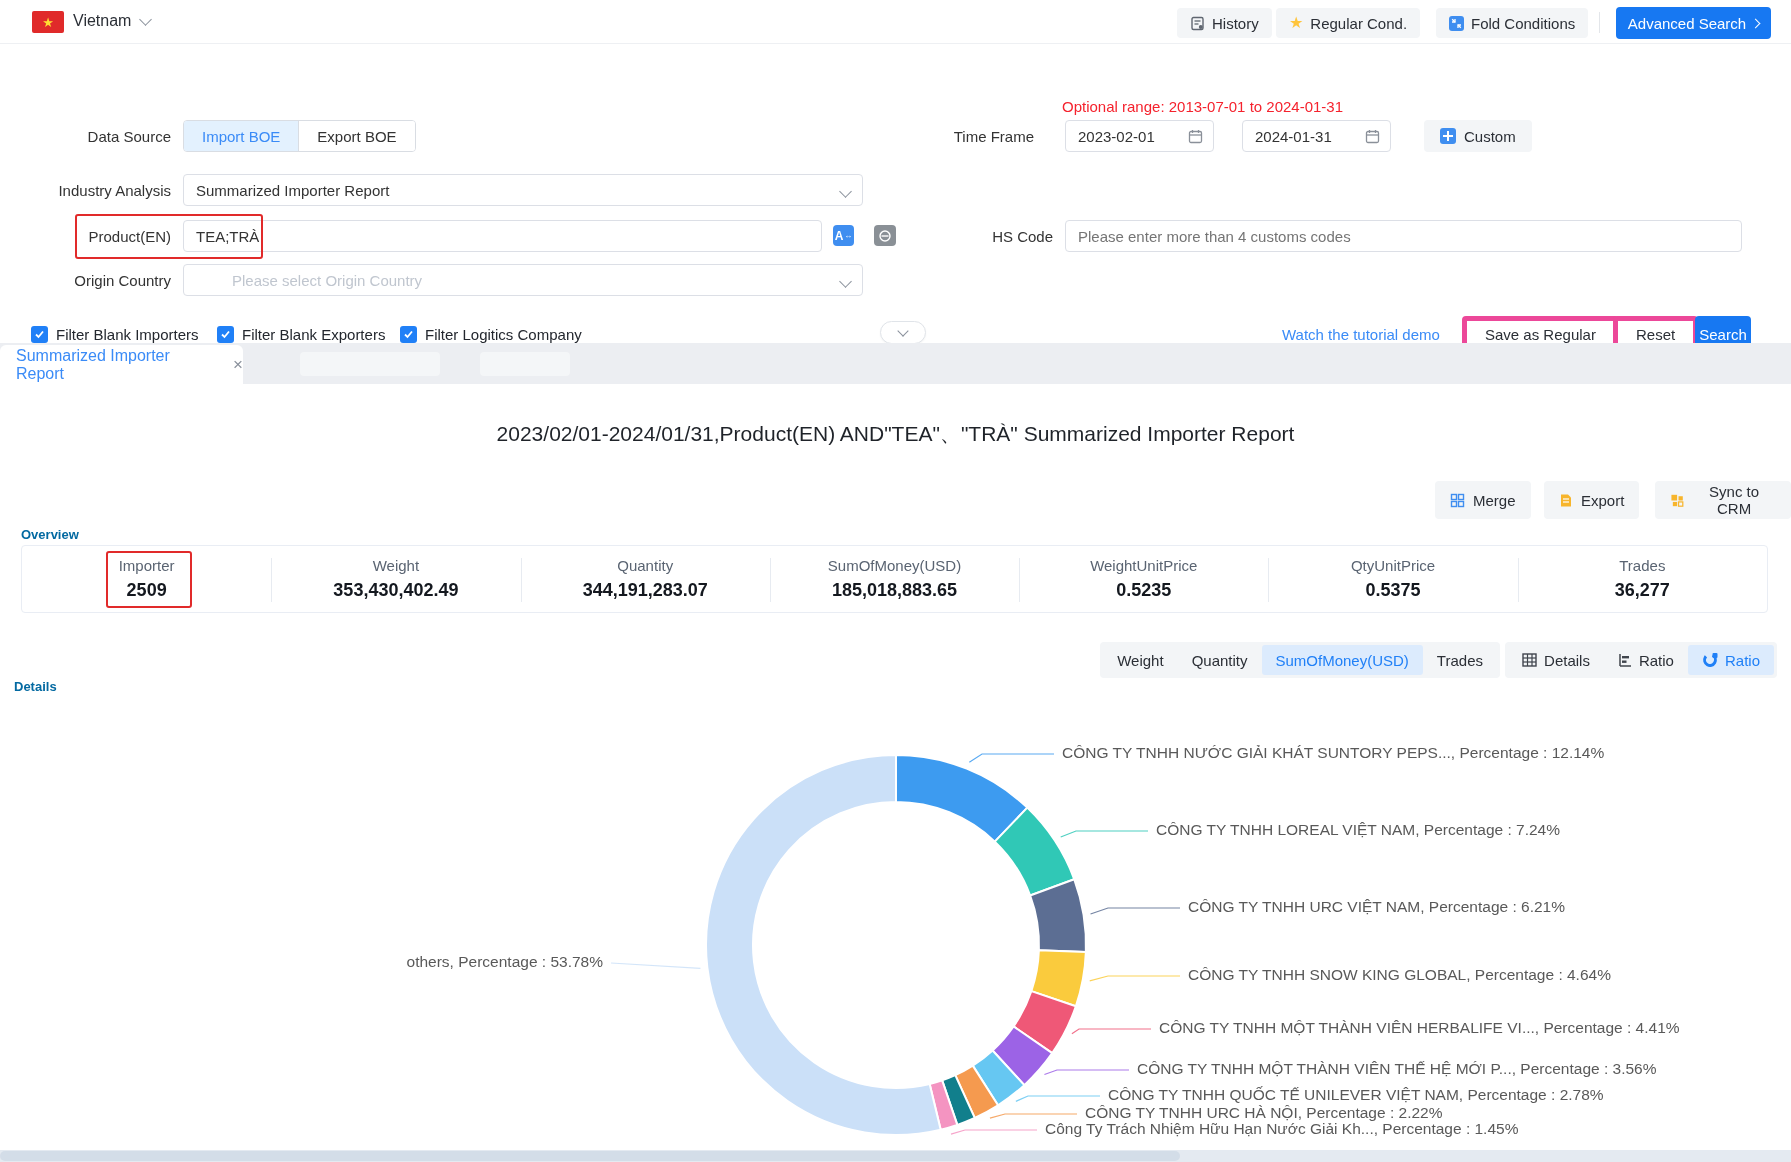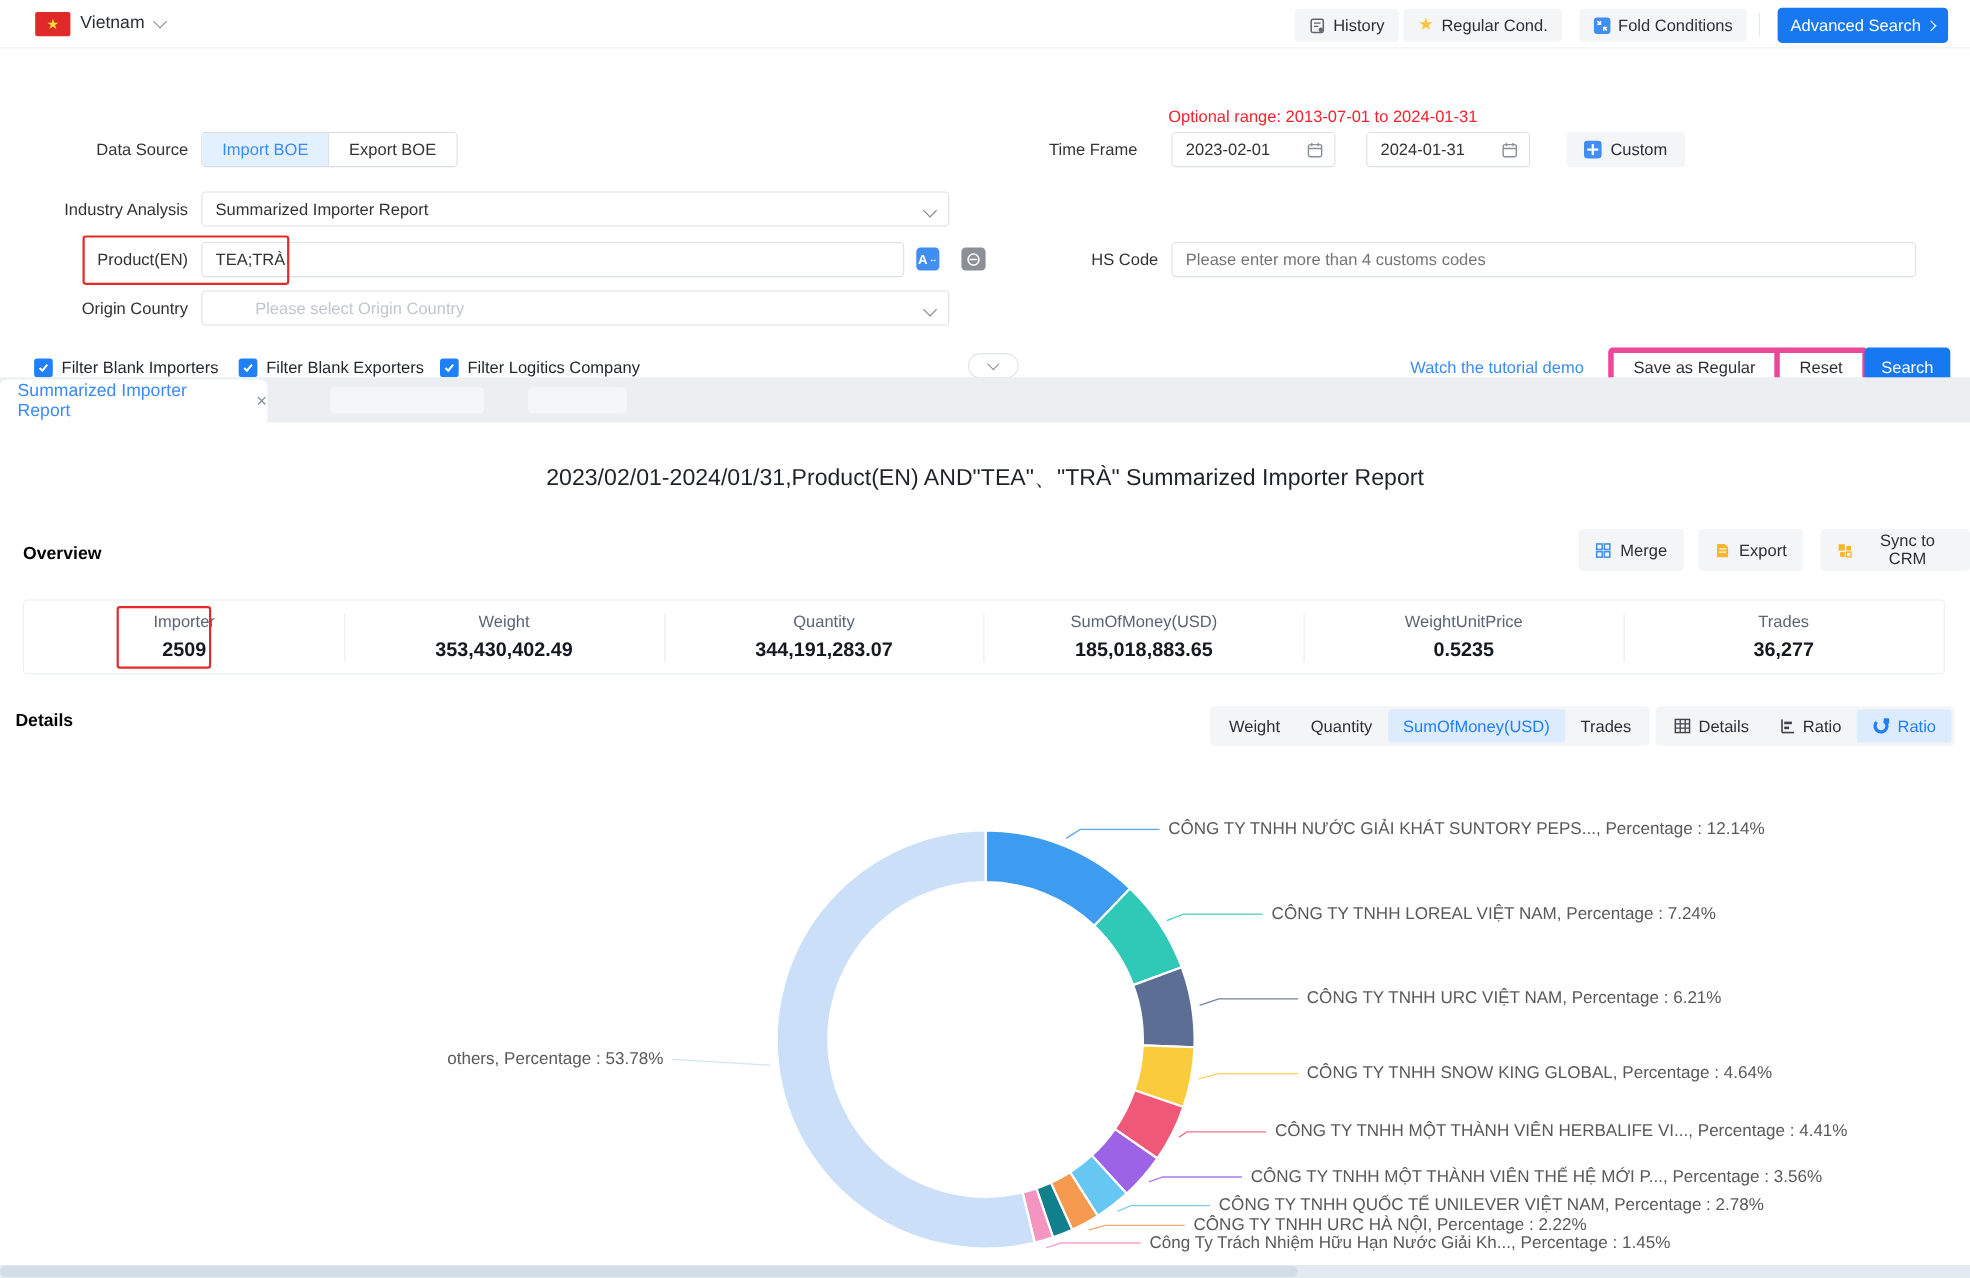--- a/index.html
+++ b/index.html
@@ -40,32 +40,32 @@
   .grid-ic::after  { left:3px; top:7px; width:10px; height:2px; }
   #translate-icon { position:absolute; left:833px; top:180px; width:21px; height:21px; background:#3f8ef0; border-radius:4px; color:#fff; font-size:12px; font-weight:bold; display:flex; align-items:center; justify-content:center; cursor:pointer; }
   #fuzzy-icon { position:absolute; left:874px; top:180px; width:22px; height:21px; background:#8a9096; border-radius:4px; display:flex; align-items:center; justify-content:center; cursor:pointer; }
   .annotation { position:absolute; border:2px solid #e12a2a; border-radius:3px; pointer-events:none; }
   .cbrow-item { position:absolute; top:281px; display:flex; align-items:center; gap:8px; cursor:pointer; }
   .cbox { width:17px; height:17px; background:#2080f7; border-radius:3px; display:flex; align-items:center; justify-content:center; }
   .cb-label { font-size:15px; color:#23272e; }
   #cb-expand { position:absolute; left:880px; top:276px; width:46px; height:23px; background:#fff; border:1px solid #e0e4e9; border-radius:12px; display:flex; align-items:center; justify-content:center; cursor:pointer; box-shadow:0 1px 2px rgba(0,0,0,.04); }
   #tutorial-link { position:absolute; left:1282px; top:281px; font-size:15px; color:#3a8bf7; cursor:pointer; }
   .form-btn { position:absolute; top:271px; height:36px; background:#fff; border:5px solid #ec4899; border-radius:4px; font-size:15px; color:#2b2f36; cursor:pointer; font-family:inherit; padding:0 18px; }
-  #search-btn { position:absolute; left:1695px; top:271px; width:78px; height:36px; }
+  #search-btn { position:absolute; left:1695px; top:271px; width:56px; height:36px; }
 
   
   #tabstrip { position:absolute; left:0; top:343px; width:1791px; height:41px; background:#eceef2; }
   #active-tab { position:absolute; left:0; top:2px; width:243px; height:39px; background:#fff; border-radius:6px 6px 0 0; display:flex; align-items:center; }
   #active-tab .tab-title { margin-left:16px; font-size:16px; color:#3a8bf7; }
   #tab-close { margin-left:12px; font-size:17px; color:#8a919c; cursor:pointer; line-height:1; }
   .tab-ghost { position:absolute; top:9px; height:24px; background:rgba(255,255,255,.45); border-radius:4px; }
 
   
   #report-title { position:absolute; left:0; top:420px; width:1791px; text-align:center; font-size:21px; color:#1f2329; font-weight:500; }
-  .h2 { position:absolute; font-size:16px; font-weight:bold; color:#000000; }
+  .h2 { position:absolute; font-size:13px; font-weight:bold; color:#0369a1;margin-top:32px; }
   .act-btn { position:absolute; top:481px; height:38px; background:#f3f5f7; border:none; border-radius:4px; display:flex; align-items:center; gap:8px; padding:0 15px; font-size:15px; color:#2b2f36; cursor:pointer; font-family:inherit; }
   #stats-card { position:absolute; left:21px; top:545px; width:1747px; height:68px; border:1px solid #e9edf4; border-radius:4px; background:#fff; display:flex; }
   .stat { flex:1; display:flex; flex-direction:column; align-items:center; justify-content:center; gap:6px; position:relative; }
   .stat + .stat::before { content:""; position:absolute; left:0; top:12px; width:1px; height:44px; background:#e7ebf1; }
   .stat .slabel { font-size:15px; color:#5a6472; }
   .stat .svalue { font-size:18px; font-weight:bold; color:#14181f; }
   .toggle-group { position:absolute; top:642px; height:36px; background:#f3f5f7; border-radius:4px; display:flex; align-items:center; padding:0 3px; }
   .tg-item { height:30px; display:flex; align-items:center; gap:7px; padding:0 14px; border-radius:3px; font-size:15px; color:#2b2f36; cursor:pointer; }
   .tg-item.active { background:#dcebfd; color:#2080f7; }
   #metric-tabs { right:291px; }
@@ -278,20 +278,24 @@
         <span class="slabel">Quantity</span>
         <span class="svalue">344,191,283.07</span>
       </div>
     <div class="stat">
         <span class="slabel">SumOfMoney(USD)</span>
         <span class="svalue">185,018,883.65</span>
       </div>
     <div class="stat">
         <span class="slabel">WeightUnitPrice</span>
         <span class="svalue">0.5235</span>
+      </div>
+    <div class="stat">
+        <span class="slabel">QtyUnitPrice</span>
+        <span class="svalue">0.5375</span>
       </div>
     <div class="stat">
         <span class="slabel">Trades</span>
         <span class="svalue">36,277</span>
       </div>
   </div>
   <div class="annotation" style="left:106px;top:551px;width:86px;height:57px;"></div>
 
   <div class="h2" style="left:14px;top:647px;">Details</div>
 

